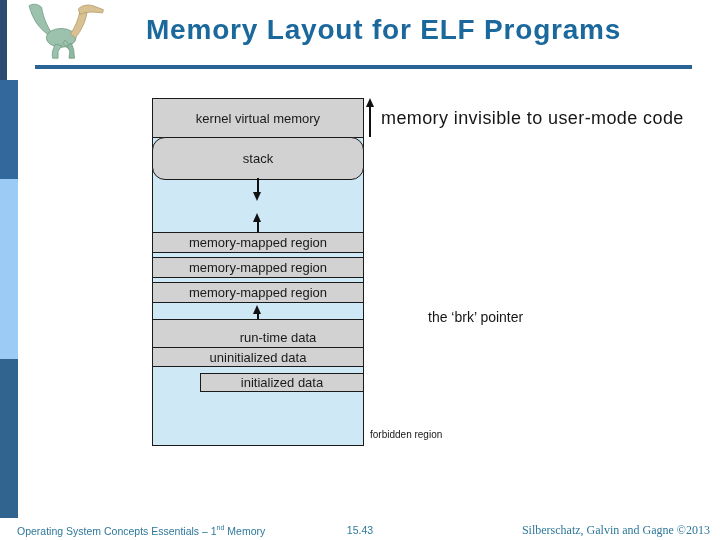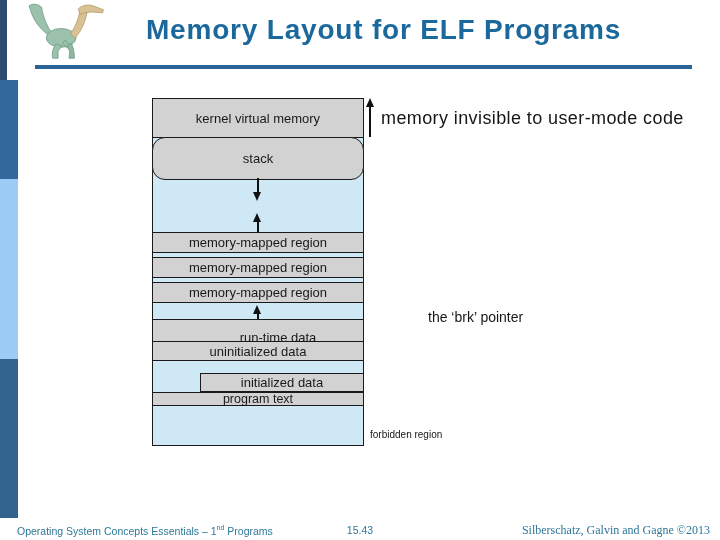--- a/index.html
+++ b/index.html
@@ -39,21 +39,21 @@
     background:var(--c-box-gray);
     display:flex;align-items:center;justify-content:center;
     font-size:13px;line-height:1;white-space:nowrap;
   }
   .b-kernel{top:-1px;height:40px;}
   .b-stack{top:38px;height:43px;border-radius:13px;}
   .b-mmap1{top:133px;height:21px;}
   .b-mmap2{top:158px;height:21px;}
   .b-mmap3{top:183px;height:21px;}
   .b-runtime{top:220px;height:36px;padding-left:40px;}
-  .b-uninit{top:242px;height:20px;}
+  .b-uninit{top:248px;height:20px;}
   .b-init{top:274px;height:19px;margin-left:48px;}
   .b-prog{top:293px;height:14px;font-size:12.5px;}
 
   
   .aline{position:absolute;width:2px;background:#111;}
   .ahead-up{position:absolute;width:0;height:0;
     border-left:4.5px solid transparent;border-right:4.5px solid transparent;
     border-bottom:9px solid #111;}
   .ahead-down{position:absolute;width:0;height:0;
     border-left:4.5px solid transparent;border-right:4.5px solid transparent;
@@ -114,31 +114,30 @@
     <div class="mbox b-mmap3">memory-mapped region</div>
 
     <div>
       <div class="ahead-up" style="left:100px;top:206px;"></div>
       <div class="aline" style="left:104px;top:214px;height:13px;"></div>
     </div>
 
     <div class="mbox b-runtime">run-time data</div>
     <div class="mbox b-uninit">uninitialized data</div>
     <div class="mbox b-init">initialized data</div>
-    <div class="mbox b-prog">program text</div>
   </div>
 
   <div>
     <div class="ahead-up" style="left:366px;top:98px;"></div>
     <div class="aline" style="left:369px;top:106px;height:31px;"></div>
   </div>
 
   <div class="ann ann-invisible">memory invisible to user-mode code</div>
   <div class="ann ann-brk">the ‘brk’ pointer</div>
   <div class="ann ann-forbidden">forbidden region</div>
 
   <div class="abs footer-left">
-    <span>Operating System Concepts Essentials – 1</span><sup>nd</sup><span> Programs</span>
+    <span>Operating System Concepts Essentials – 1</span><sup>nd</sup><span> Memory</span>
   </div>
   <div class="abs footer-page">15.43</div>
   <div class="abs footer-right">Silberschatz, Galvin and Gagne ©2013</div>
 
 </div>
 
 </body></html>

